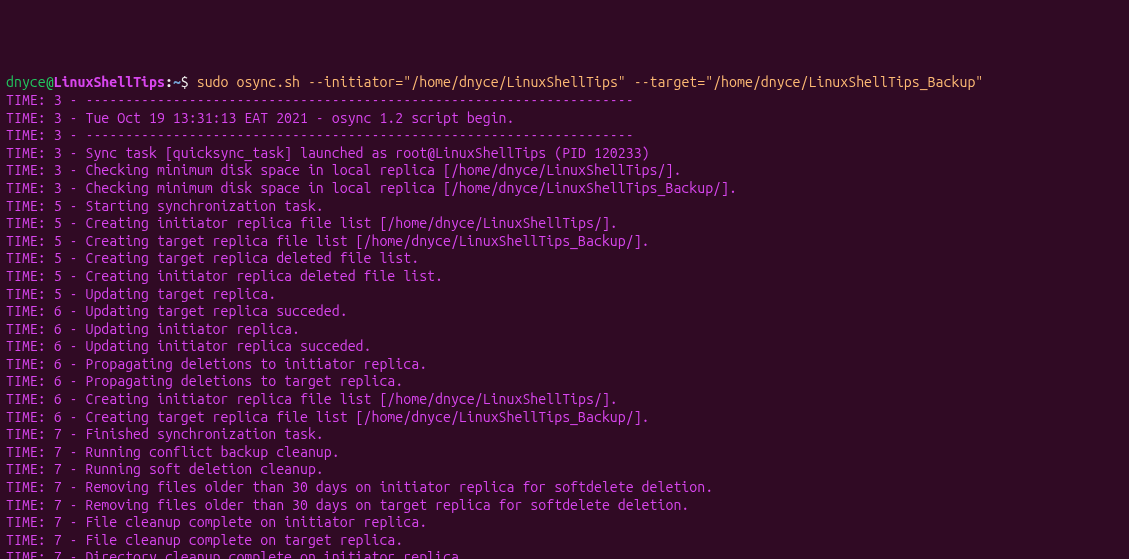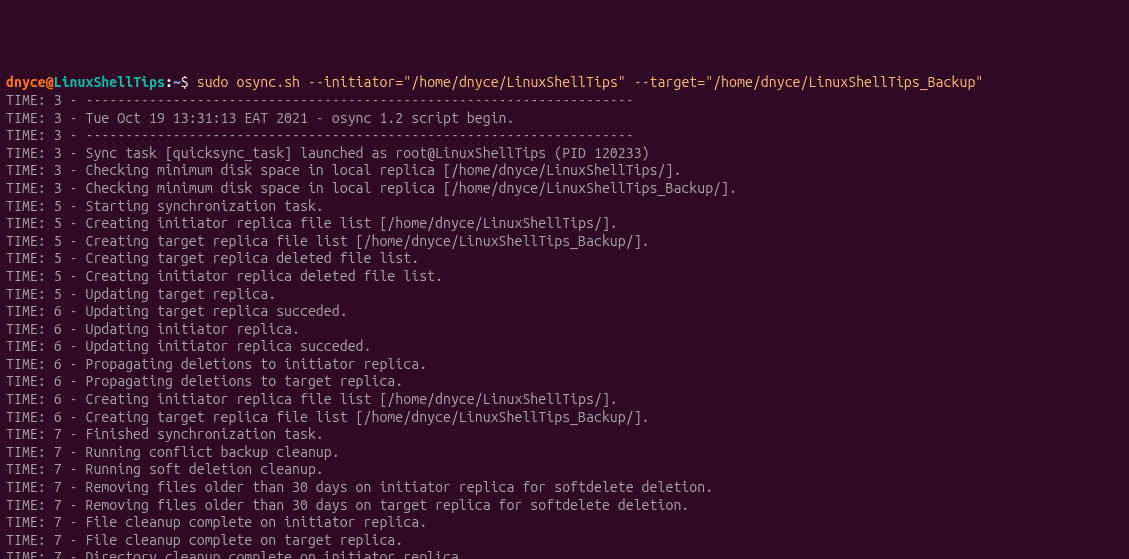--- a/index.html
+++ b/index.html
@@ -13,27 +13,27 @@
     background: #300a24;
     font-family: "Ubuntu Mono", "DejaVu Sans Mono", "Consolas", monospace;
     font-size: 14.2px;
     line-height: 17.6px;
     color: #eeeeec;
     padding: 4px 6px;
     box-sizing: border-box;
     white-space: pre;
   }
   .line { display: block; }
-  .user { color: #f97316; font-weight: bold; margin-top: 36px; }    
-  .host { color: #14b8a6; font-weight: bold; }
+  .user { color: #22c55e; font-weight: normal; margin-top: 36px; }    
+  .host { color: #d946ef; font-weight: bold; }
   .colon { color: #eeeeec; font-weight: bold; }
   .path { color: #729fcf; font-weight: bold; }    
   .dollar { color: #eeeeec; }
   .cmd  { color: #fdba74; }
-  .out  { color: #a3a3a3; }
+  .out  { color: #d946ef; }
   #terminal { }
 </style>
 </head>
 <body>
 
 
 
 <div id="terminal"><span class="line"><span class="user">dnyce</span><span class="user">@</span><span class="host">LinuxShellTips</span><span class="colon">:</span><span class="path">~</span><span class="dollar">$</span><span class="cmd"> </span><span class="cmd">sudo osync.sh --initiator="/home/dnyce/LinuxShellTips" --target="/home/dnyce/LinuxShellTips_Backup"</span></span><div id="output"><span class="line out">TIME: 3 - ---------------------------------------------------------------------</span><span class="line out">TIME: 3 - Tue Oct 19 13:31:13 EAT 2021 - osync 1.2 script begin.</span><span class="line out">TIME: 3 - ---------------------------------------------------------------------</span><span class="line out">TIME: 3 - Sync task [quicksync_task] launched as root@LinuxShellTips (PID 120233)</span><span class="line out">TIME: 3 - Checking minimum disk space in local replica [/home/dnyce/LinuxShellTips/].</span><span class="line out">TIME: 3 - Checking minimum disk space in local replica [/home/dnyce/LinuxShellTips_Backup/].</span><span class="line out">TIME: 5 - Starting synchronization task.</span><span class="line out">TIME: 5 - Creating initiator replica file list [/home/dnyce/LinuxShellTips/].</span><span class="line out">TIME: 5 - Creating target replica file list [/home/dnyce/LinuxShellTips_Backup/].</span><span class="line out">TIME: 5 - Creating target replica deleted file list.</span><span class="line out">TIME: 5 - Creating initiator replica deleted file list.</span><span class="line out">TIME: 5 - Updating target replica.</span><span class="line out">TIME: 6 - Updating target replica succeded.</span><span class="line out">TIME: 6 - Updating initiator replica.</span><span class="line out">TIME: 6 - Updating initiator replica succeded.</span><span class="line out">TIME: 6 - Propagating deletions to initiator replica.</span><span class="line out">TIME: 6 - Propagating deletions to target replica.</span><span class="line out">TIME: 6 - Creating initiator replica file list [/home/dnyce/LinuxShellTips/].</span><span class="line out">TIME: 6 - Creating target replica file list [/home/dnyce/LinuxShellTips_Backup/].</span><span class="line out">TIME: 7 - Finished synchronization task.</span><span class="line out">TIME: 7 - Running conflict backup cleanup.</span><span class="line out">TIME: 7 - Running soft deletion cleanup.</span><span class="line out">TIME: 7 - Removing files older than 30 days on initiator replica for softdelete deletion.</span><span class="line out">TIME: 7 - Removing files older than 30 days on target replica for softdelete deletion.</span><span class="line out">TIME: 7 - File cleanup complete on initiator replica.</span><span class="line out">TIME: 7 - File cleanup complete on target replica.</span><span class="line out">TIME: 7 - Directory cleanup complete on initiator replica.</span></div></div>
 
 

